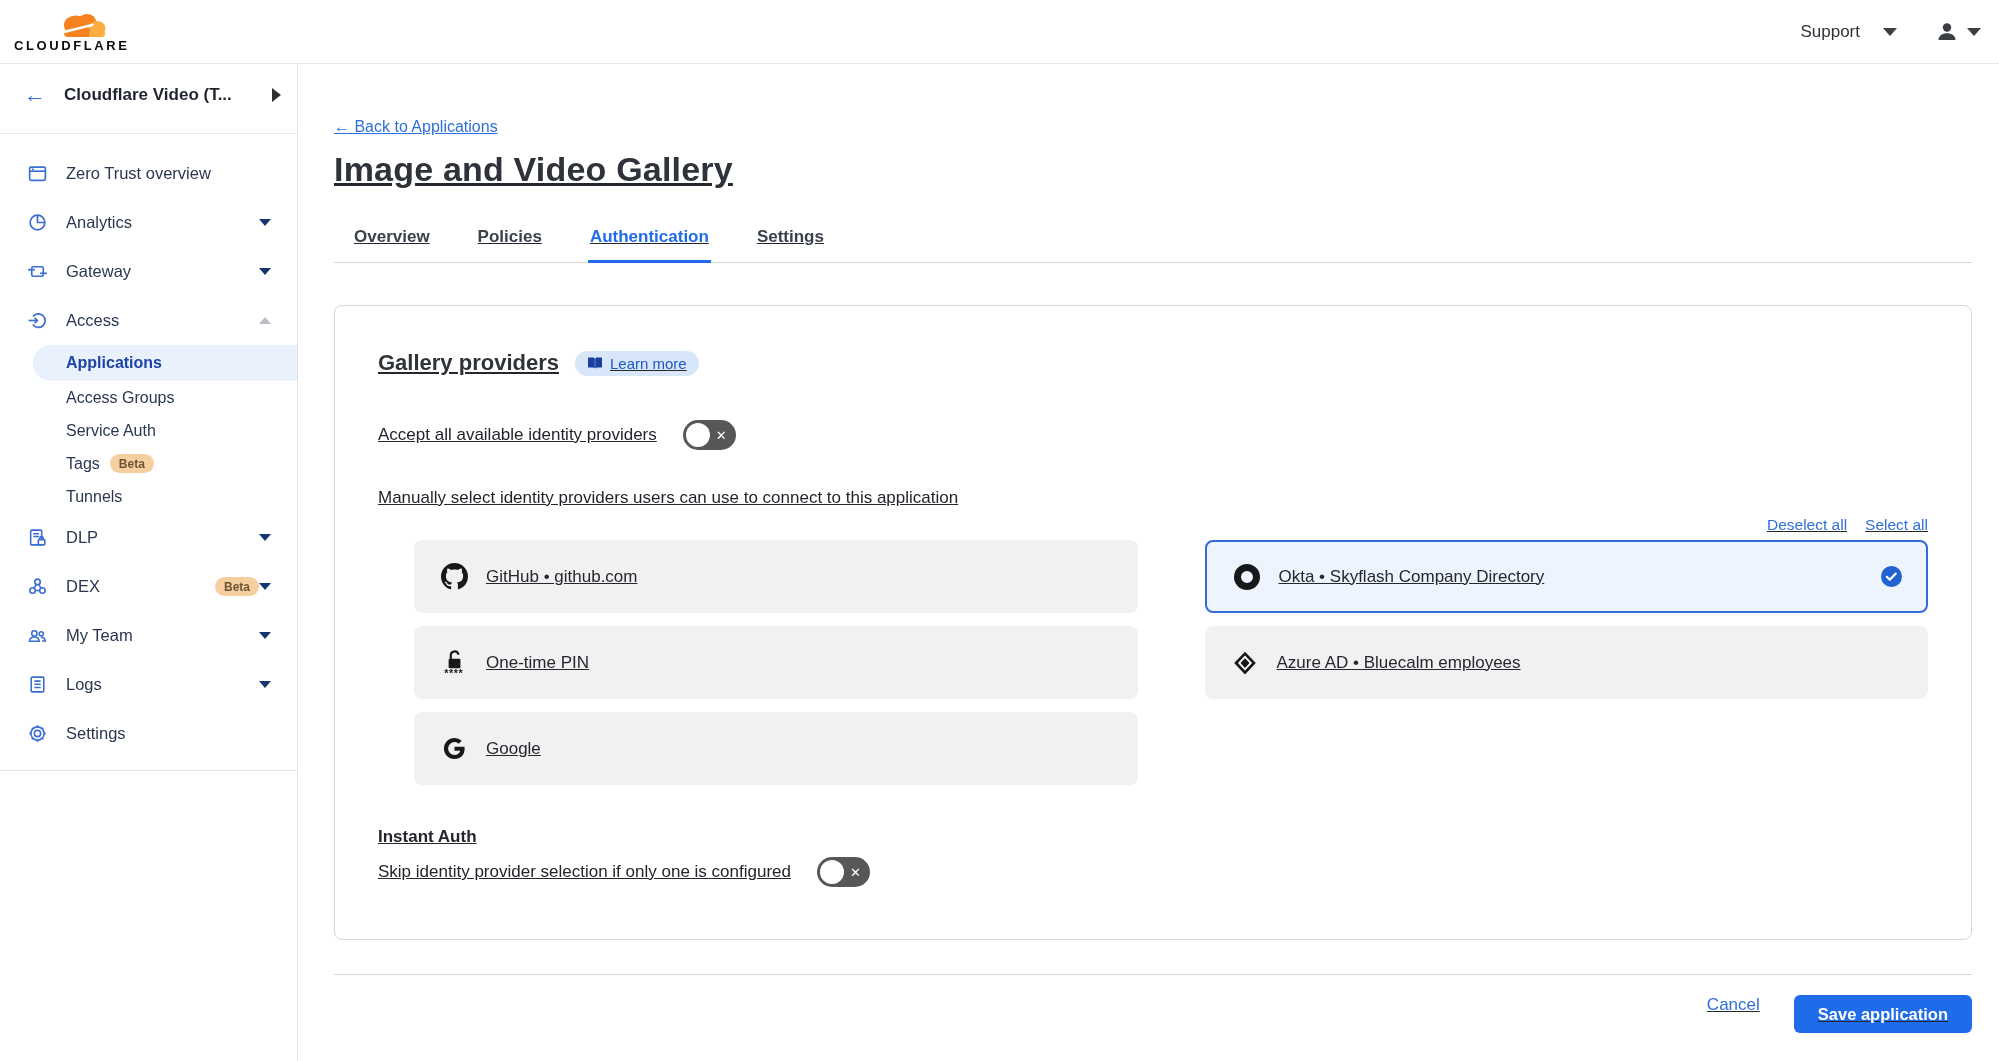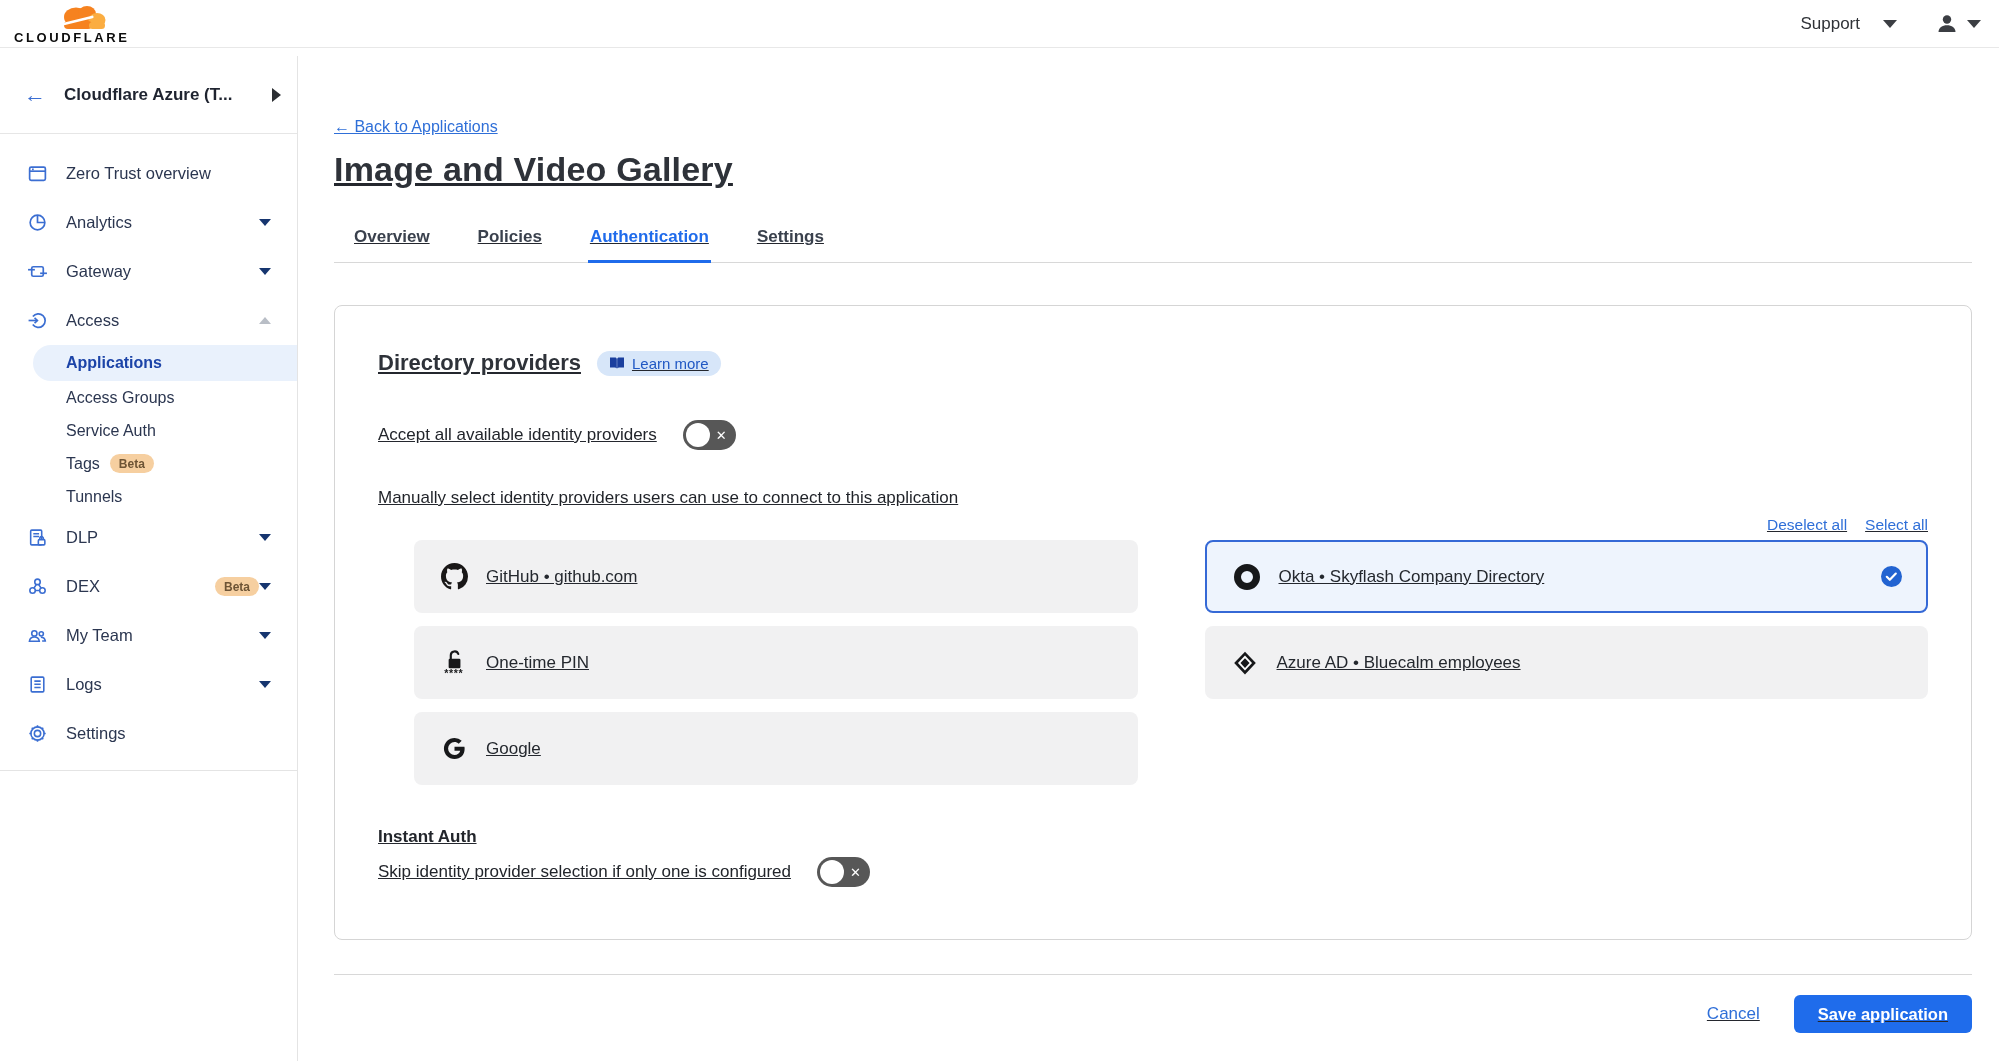--- a/index.html
+++ b/index.html
@@ -1,19 +1,19 @@
 <!DOCTYPE html>
 <html><head>
 <meta charset="utf-8">
 <style>
   * { margin:0; padding:0; box-sizing:border-box; }
   html,body { width:1999px; height:1061px; background:#fff; font-family:"Liberation Sans", sans-serif; color:#24272e; overflow:hidden; }
 
   
-  .topbar { position:fixed; top:0; left:0; width:1999px; height:48px; background:#fff; border-bottom:1px solid #e8e8e8; display:flex; align-items:center; z-index:30; }
+  .topbar { position:fixed; top:0; left:0; width:1999px; height:64px; background:#fff; border-bottom:1px solid #e8e8e8; display:flex; align-items:center; z-index:30; }
   .logo { display:flex; flex-direction:column; padding-left:14px; }
   .logo svg { margin-left:40px; display:block; }
   .wordmark { font-size:13px; font-weight:700; letter-spacing:2.6px; color:#0d0d0d; margin-top:1px; }
   .topbar-right { margin-left:auto; display:flex; align-items:center; gap:38px; padding-right:18px; }
   .support { display:flex; align-items:center; gap:23px; font-size:17px; color:#2f3237; cursor:pointer; }
   .caret-down-dark { width:0; height:0; border-left:7px solid transparent; border-right:7px solid transparent; border-top:8px solid #3b3e43; }
   .user-menu { display:flex; align-items:center; gap:8px; cursor:pointer; }
 
   
   .sidebar { position:fixed; top:56px; left:0; width:298px; height:1005px; background:#fff; border-right:1px solid #e4e4e4; z-index:20; }
@@ -59,21 +59,21 @@
   .prov { height:73px; border-radius:8px; background:#f1f1f2; display:flex; align-items:center; padding:0 24px 0 26px; cursor:pointer;margin-left:36px; }
   .prov.selected { background:#eef4fd; border:2px solid #3569d6; }
   .prov .picon { width:28px; display:flex; align-items:center; justify-content:center; flex:none; }
   .prov .pname { margin-left:18px; font-size:17px; color:#24282e; flex:1; }
   .okta-ring { width:26px; height:26px; border:7px solid #17181a; border-radius:50%; }
 
   .instant-head { margin-top:42px; font-size:17px; font-weight:700; color:#22252b; }
   .skip-row { margin-top:10px; display:flex; align-items:center; gap:26px; }
 
   .footer-divider { margin-top:34px; border-top:1px solid #d8d8d8; }
-  .footer { margin-top:20px; display:flex; align-items:center; justify-content:flex-end; gap:34px; }
+  .footer { margin-top:20px; display:flex; align-items:flex-start; justify-content:flex-end; gap:34px; }
   .cancel { color:#2f6fd8; font-size:17px; cursor:pointer; }
   .save-btn { background:#1f6ceb; color:#fff; border:none; border-radius:6px; height:38px; padding:0 24px; font-size:16.5px; font-weight:600; font-family:"Liberation Sans", sans-serif; cursor:pointer; }
 </style>
 </head>
 <body>
 
 <header class="topbar">
   <div class="logo">
     <svg width="58" height="26" viewBox="0 0 52 26">
       <ellipse cx="19" cy="14" rx="12" ry="9.5" fill="#f6821f"></ellipse>
@@ -96,21 +96,21 @@
         <path d="M3.5 20c0-4.4 3.8-6.8 8.5-6.8s8.5 2.4 8.5 6.8z" fill="#3b3e43"></path>
       </svg>
       <span class="caret-down-dark"></span>
     </div>
   </div>
 </header>
 
 <nav class="sidebar">
   <div class="side-head">
     <span class="back-arrow">←</span>
-    <span class="acct">Cloudflare Azure (T...</span>
+    <span class="acct">Cloudflare Video (T...</span>
     <span class="caret-right"></span>
   </div>
 
   <div class="nav">
     <div class="nav-item">
       <span class="ico">
         <svg width="21" height="21" viewBox="0 0 20 20" fill="none" stroke="#3b6ed2" stroke-width="1.6">
           <rect x="2.5" y="4" width="15" height="12.5" rx="1.5"></rect>
             <path d="M2.5 7.8h15"></path>
             <path d="M4.8 6h1.6"></path>
@@ -246,21 +246,21 @@
 
   <div class="tabs">
     <div class="tab">Overview</div>
     <div class="tab">Policies</div>
     <div class="tab active">Authentication</div>
     <div class="tab">Settings</div>
   </div>
 
   <section class="card">
     <div class="card-head">
-      <span class="card-title">Directory providers</span>
+      <span class="card-title">Gallery providers</span>
       <span class="learn-more">
         <svg width="16" height="14" viewBox="0 0 16 14">
           <path d="M1 1.5h5c1 0 1.8.6 1.8 1.6v9.4c-.5-.7-1.2-1-2.1-1H1z" fill="#1b3f9e"></path>
           <path d="M15 1.5h-5c-1 0-1.8.6-1.8 1.6v9.4c.5-.7 1.2-1 2.1-1H15z" fill="#1b3f9e"></path>
         </svg>
         <span>Learn more</span>
       </span>
     </div>
 
     <div class="toggle-row">

